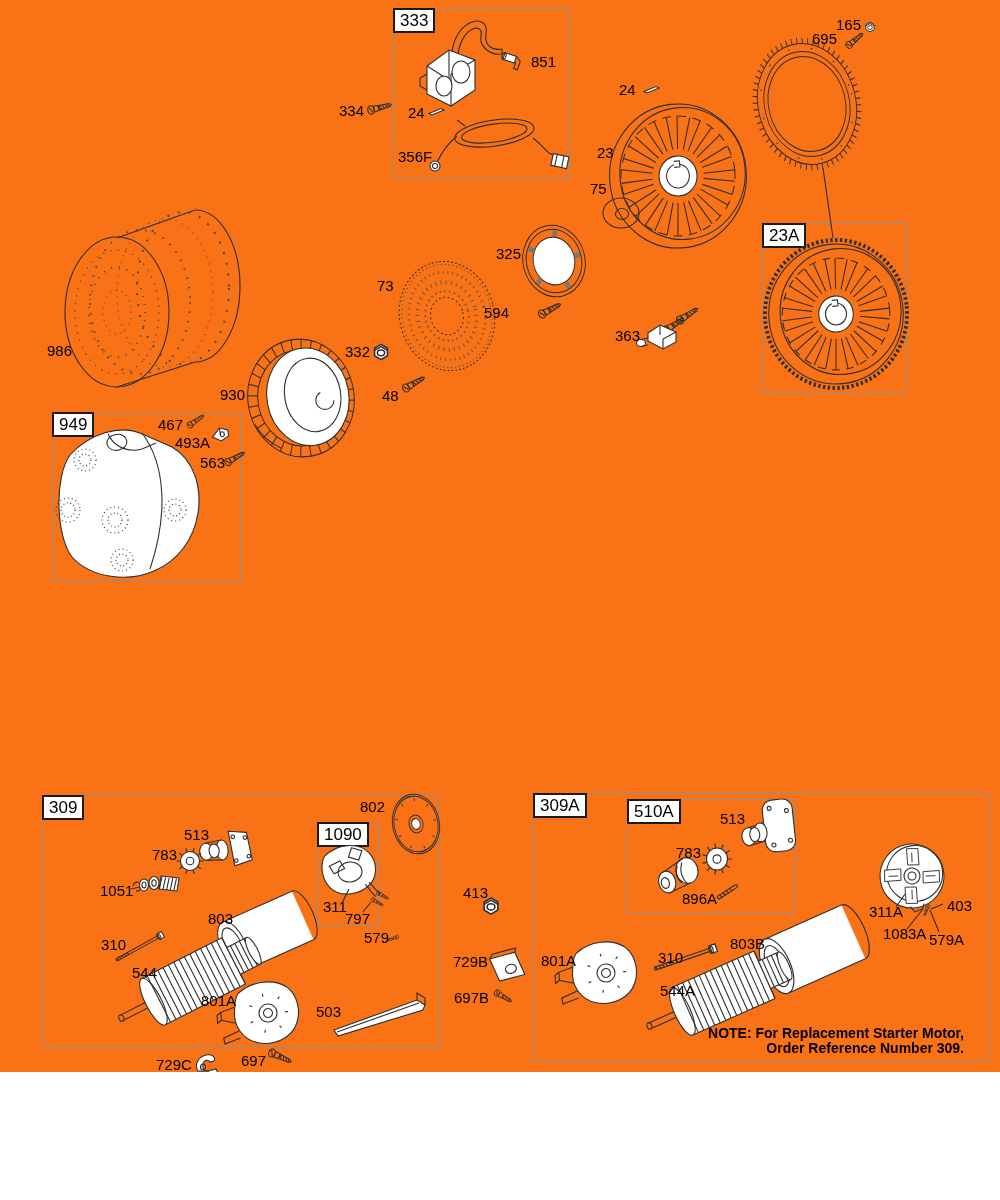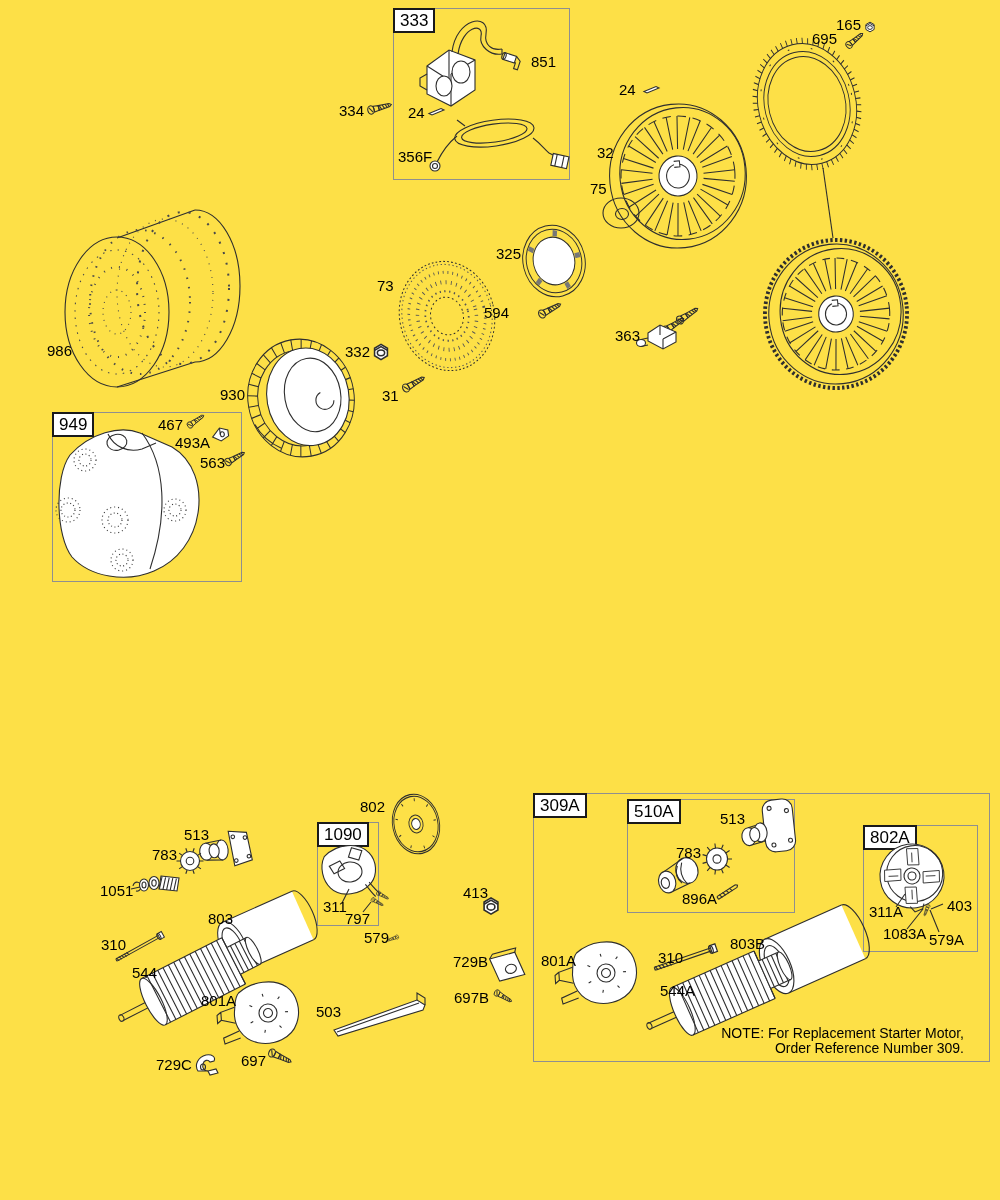--- a/index.html
+++ b/index.html
@@ -1,48 +1,51 @@
 <!DOCTYPE html>
 <html><head>
 <meta charset="utf-8">
 <style>
   * { margin:0; padding:0; box-sizing:border-box; }
   html,body { width:1000px; height:1200px; background:#fff; }
   body { position:relative; font-family:"Liberation Sans", sans-serif; color:#000; }
-  .canvas { position:absolute; left:0; top:0; width:1000px; height:1200px; background:#fde047; overflow:hidden; }
+  .canvas { position:absolute; left:0; top:0; width:1000px; height:1072px; background:#f97316; overflow:hidden; }
   .pbox { position:absolute; border:1px solid #8f8f8f; z-index:1; }
   .chip { position:absolute; left:-1px; top:-1px; border:2px solid #1a1a1a; background:#fff;
           font-size:17px; line-height:21px; padding:0 5px; white-space:nowrap; z-index:6; }
   svg.art { position:absolute; left:0; top:0; z-index:3; pointer-events:none; }
   .lbl { position:absolute; font-size:15px; line-height:15px; white-space:nowrap; z-index:7; }
   .noteline { position:absolute; left:640px; width:324px; text-align:right;
-              font-size:14px; line-height:14px; white-space:nowrap; z-index:7; }
+              font-size:14px; line-height:14px; white-space:nowrap; z-index:7;font-weight:bold; }
 </style>
 </head>
 <body>
 
 <div class="canvas">
 
   <div class="pbox" style="left:393px;top:8px;width:177px;height:172px">
     <div class="chip">333</div>
   </div>
+  <div class="pbox" style="left:762px;top:223px;width:145px;height:170px">
+    <div class="chip">23A</div>
+  </div>
   <div class="pbox" style="left:52px;top:412px;width:190px;height:170px">
     <div class="chip">949</div>
   </div>
+  <div class="pbox" style="left:42px;top:795px;width:398px;height:252px">
+    <div class="chip">309</div>
+  </div>
   <div class="pbox" style="left:317px;top:822px;width:62px;height:104px">
     <div class="chip">1090</div>
   </div>
   <div class="pbox" style="left:533px;top:793px;width:457px;height:269px">
     <div class="chip">309A</div>
   </div>
   <div class="pbox" style="left:627px;top:799px;width:168px;height:114px">
     <div class="chip">510A</div>
-  </div>
-  <div class="pbox" style="left:863px;top:825px;width:115px;height:127px">
-    <div class="chip">802A</div>
   </div>
 
   <svg class="art" width="1000" height="1200" viewBox="0 0 1000 1200">
     <g stroke="#2e2e2e" stroke-width="1.1" fill="none">
       <defs>
         <g id="scr">
           <ellipse cx="0" cy="0" rx="3.2" ry="4.2"></ellipse>
           <path d="M-1.5,-2.5 L1.5,2.5"></path>
           <path d="M3,-3 L8,-2.4 L8,2.4 L3,3 Z"></path>
           <path d="M8,-2.4 L19,-1.6 L21,0 L19,1.6 L8,2.4 Z"></path>
@@ -392,27 +395,27 @@
     </g>
   </svg>
 
   <span class="lbl" style="left:339px;top:103px">334</span>
   <span class="lbl" style="left:408px;top:105px">24</span>
   <span class="lbl" style="left:398px;top:149px">356F</span>
   <span class="lbl" style="left:531px;top:54px">851</span>
   <span class="lbl" style="left:836px;top:17px">165</span>
   <span class="lbl" style="left:812px;top:31px">695</span>
   <span class="lbl" style="left:619px;top:82px">24</span>
-  <span class="lbl" style="left:597px;top:145px">32</span>
+  <span class="lbl" style="left:597px;top:145px">23</span>
   <span class="lbl" style="left:590px;top:181px">75</span>
   <span class="lbl" style="left:496px;top:246px">325</span>
   <span class="lbl" style="left:484px;top:305px">594</span>
   <span class="lbl" style="left:377px;top:278px">73</span>
   <span class="lbl" style="left:345px;top:344px">332</span>
-  <span class="lbl" style="left:382px;top:388px">31</span>
+  <span class="lbl" style="left:382px;top:388px">48</span>
   <span class="lbl" style="left:615px;top:328px">363</span>
   <span class="lbl" style="left:47px;top:343px">986</span>
   <span class="lbl" style="left:220px;top:387px">930</span>
   <span class="lbl" style="left:158px;top:417px">467</span>
   <span class="lbl" style="left:175px;top:435px">493A</span>
   <span class="lbl" style="left:200px;top:455px">563</span>
 
   <span class="lbl" style="left:184px;top:827px">513</span>
   <span class="lbl" style="left:152px;top:847px">783</span>
   <span class="lbl" style="left:100px;top:883px">1051</span>

